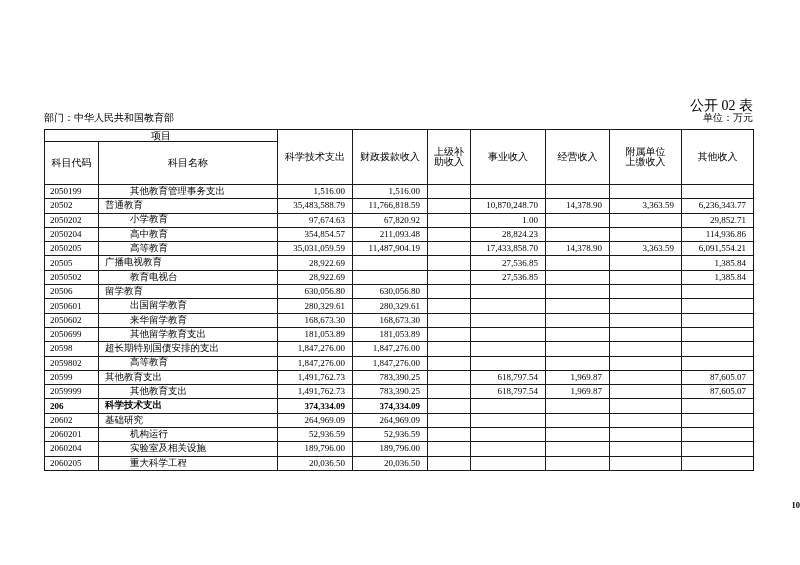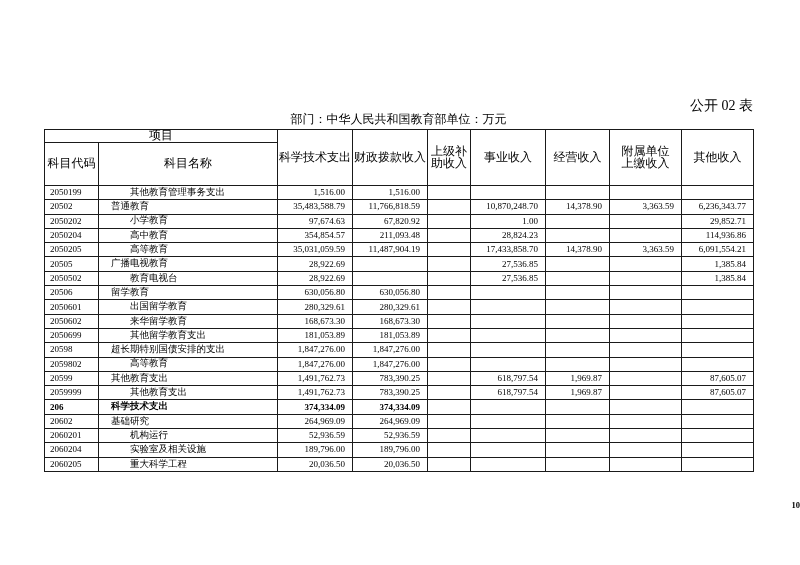--- a/index.html
+++ b/index.html
@@ -16,55 +16,54 @@
     position: absolute; top: 53px; left: 0; width: 800px;
     text-align: center;
     font-size: 18px; font-weight: bold; letter-spacing: 2px;
   }
   .pub-code {
     position: absolute; top: 97px; right: 47px;
     font-size: 14px;
   }
   .meta-row {
     position: absolute; top: 111px; left: 44px; width: 709px;
-    display: flex; justify-content: center;
-    font-size: 12px;
+    display: flex; justify-content: space-between;
+    font-size: 10px;
   }
 
   table.grid {
     position: absolute; top: 129px; left: 44px;
     width: 709px;
     border-collapse: collapse;
     table-layout: fixed;
   }
   .grid th, .grid td {
     border: 1px solid #1a1a1a;
     padding: 0;
     overflow: hidden;
     white-space: nowrap;
   }
   .grid thead th {
     font-weight: normal;
-    font-size: 12px;
+    font-size: 10px;
     text-align: center;
     vertical-align: middle;
     white-space: pre-line;
     line-height: 1.55;
-    font-family: Liberation Mono, monospace;
   }
   .grid thead tr.group-row th { height: 12px; line-height: 1; }
   .grid thead tr.label-row th { height: 43px; }
   .grid tbody td {
     height: 14.3px;
     font-size: 9px;
     line-height: 1;
     vertical-align: middle;
   }
   .grid td.code { text-align: left; padding-left: 5px; }
-  .grid td.name { text-align: left; padding-left: 12px; font-size: 9.5px; }
+  .grid td.name { text-align: left; padding-left: 6px; font-size: 9.5px; }
   .grid td.name.indent { padding-left: 31px; }
   .grid td.num  { text-align: right; padding-right: 7px; }
   .grid tr.bold td { font-weight: bold; }
 
   .page-num {
     position: absolute; top: 500px; left: 0; width: 800px;
     text-align: right;
     font-size: 8.5px; font-weight: bold;
   }
 </style>

